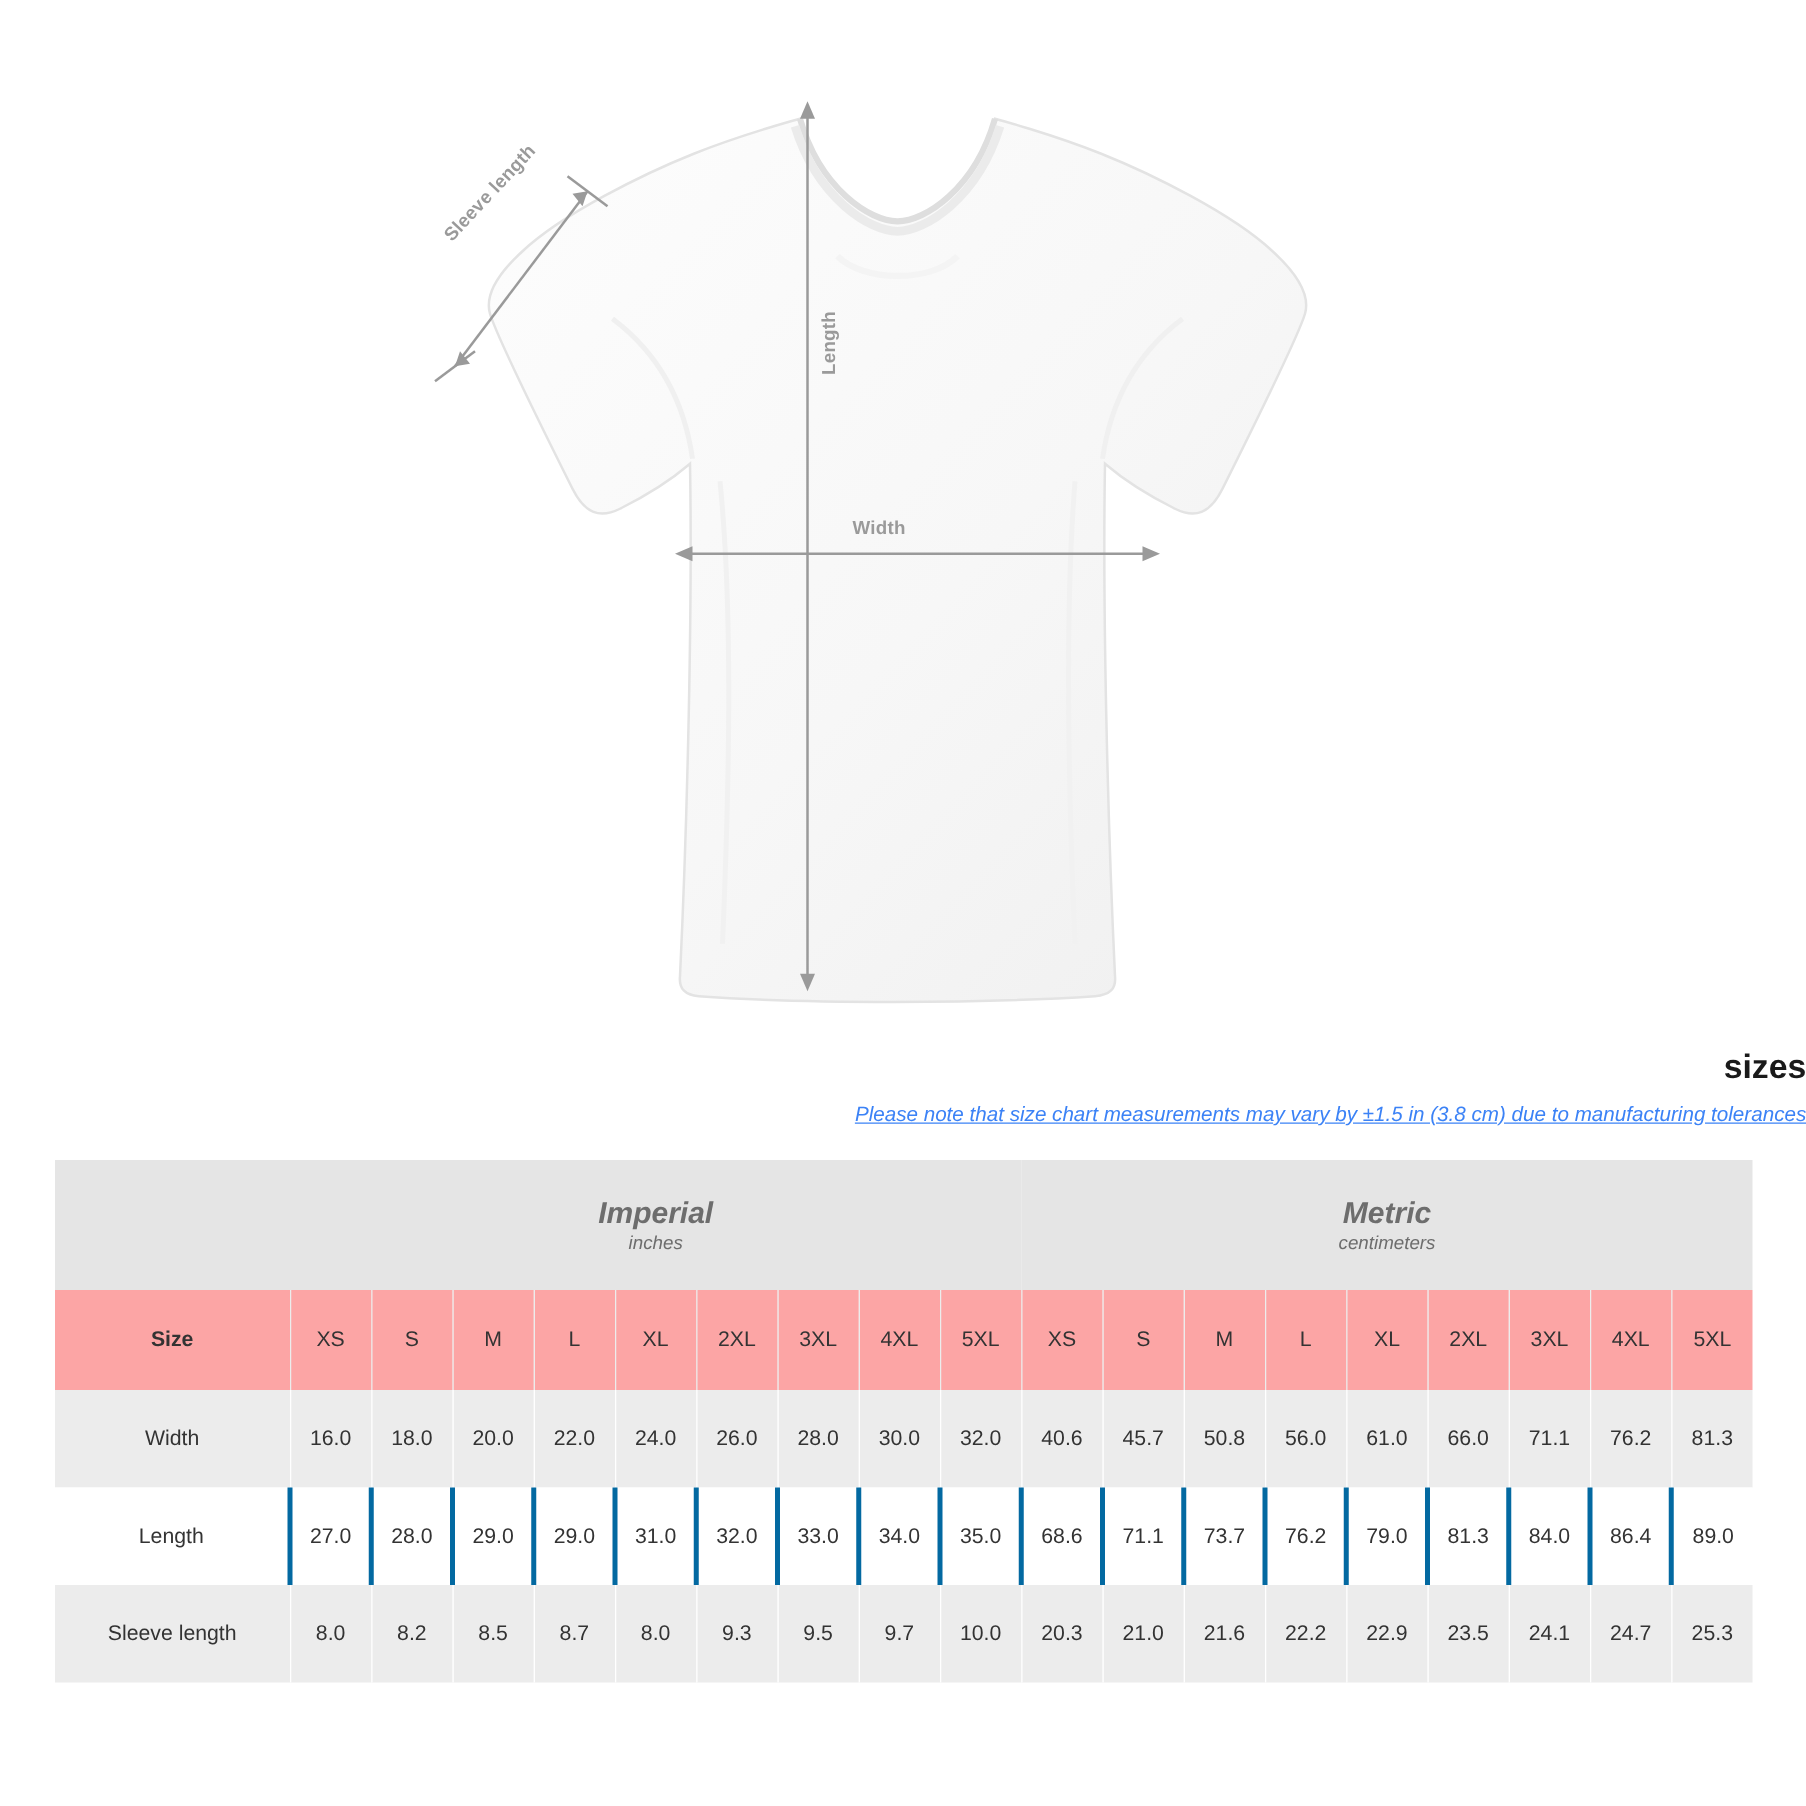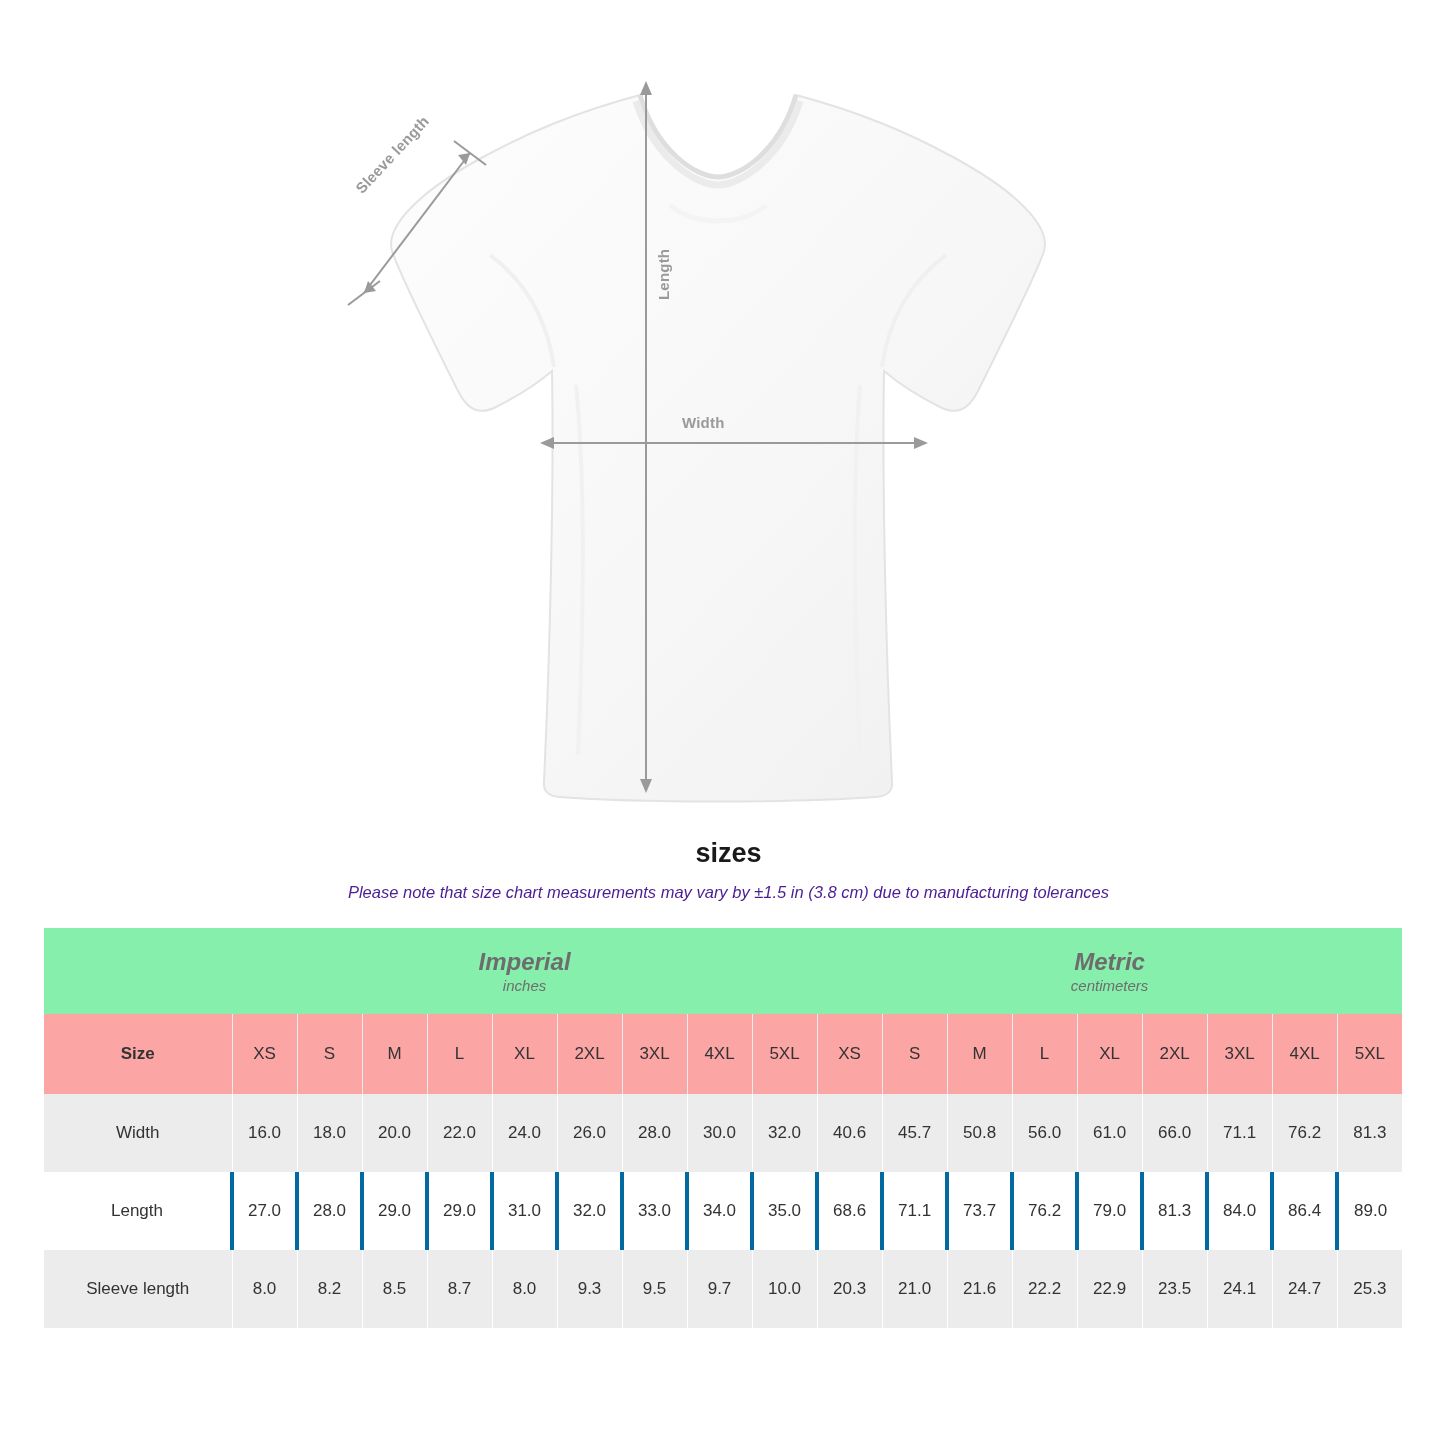--- a/index.html
+++ b/index.html
@@ -57,55 +57,56 @@
     transform: rotate(-90deg);
     transform-origin: left top;
   }
   .label-width {
     left: 682px;
     top: 414px;
   }
 
   
   .sizes-head {
-    text-align: center;
+    text-align: right;
     margin-top: 8px;
     padding-left: 12px;
   }
   .sizes-title {
     font-size: 27px;
     font-weight: bold;
     color: #1a1a1a;
     margin: 0 0 14px 0;
   }
   .sizes-note {
     font-size: 16.5px;
     font-style: italic;
-    color: #4c1d95;
+    color: #3b82f6;
     margin: 0;
+    text-decoration: underline;
   }
 
   
   .table-wrap {
     margin: 26px 44px 0 44px;
   }
   table.size-table {
     border-collapse: collapse;
     width: 1357px;
     table-layout: fixed;
   }
   table.size-table td, table.size-table th {
     text-align: center;
     vertical-align: middle;
     font-weight: normal;
     color: #333333;
   }
   .unit-band td {
-    background: #86efac;
-    height: 86px;
+    background: #e5e5e5;
+    height: 104px;
     padding: 0;
   }
   .unit-sys {
     font-size: 24px;
     font-style: italic;
     font-weight: bold;
     color: #6d6d6d;
     line-height: 1.15;
   }
   .unit-sub {

